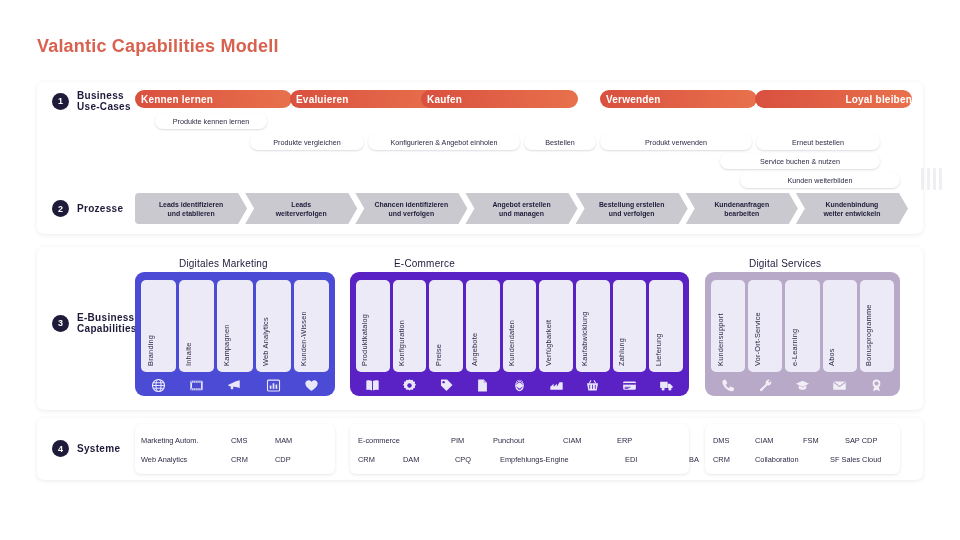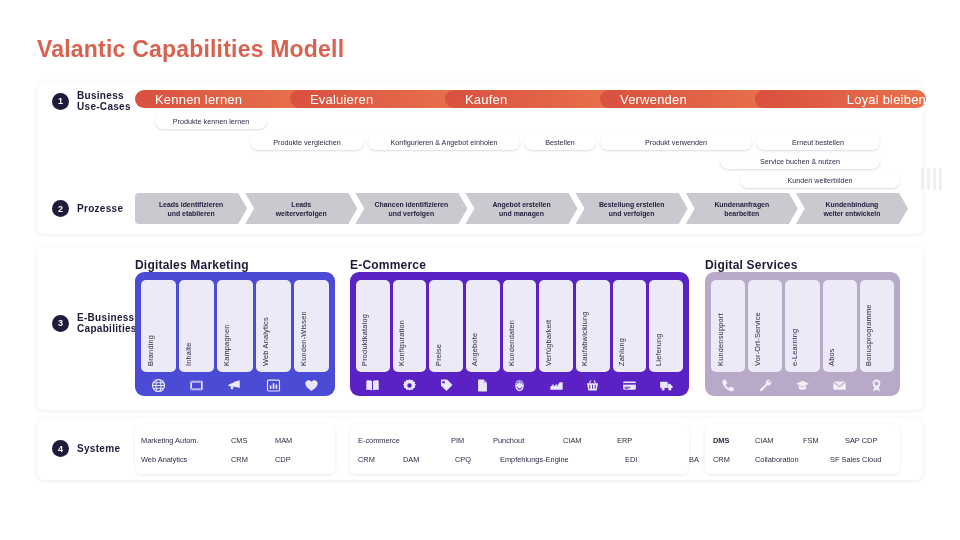--- a/index.html
+++ b/index.html
@@ -5,59 +5,59 @@
   html,body{margin:0;padding:0;}
   body{
     width:960px;height:540px;background:#ffffff;
     font-family:"Liberation Sans","DejaVu Sans",sans-serif;
     overflow:hidden;position:relative;
   }
   .page{position:absolute;inset:0;}
 
   .title{
     position:absolute;left:37px;top:36px;
-    font-size:23px;font-weight:bold;letter-spacing:.2px;
+    font-size:18px;font-weight:bold;letter-spacing:.2px;
     color:#d9614f;
   }
 
   
   .panel{position:absolute;background:#ffffff;border-radius:7px;
          box-shadow:0 1px 4px rgba(60,60,90,.10);}
 
   
   .rowlabel{position:absolute;display:flex;align-items:center;gap:8px;}
   .badge{width:17px;height:17px;border-radius:50%;background:#1e1b3a;color:#fff;
          font-size:9px;font-weight:bold;display:flex;align-items:center;justify-content:center;
          flex:0 0 auto;}
   .rl-text{font-size:10px;font-weight:bold;color:#1e1b3a;line-height:11px;letter-spacing:.3px;}
 
   
   .uc-pill{position:absolute;height:18px;border-radius:9px;
-           color:#fff;font-size:13px;font-weight:normal;letter-spacing:.2px;
-           display:flex;align-items:center;padding-left:20px;
+           color:#fff;font-size:10px;font-weight:bold;letter-spacing:.2px;
+           display:flex;align-items:center;padding-left:6px;
            background:linear-gradient(90deg,#d9503f 0%,#e8714c 100%);}
   .uc-sub{position:absolute;height:16px;border-radius:8px;background:#fff;
           box-shadow:0 1px 2px rgba(40,40,70,.16);
           color:#2b2a45;font-size:7.2px;
           display:flex;align-items:center;justify-content:center;text-align:center;}
 
   .ghostbars{position:absolute;right:18px;top:168px;display:flex;gap:3px;opacity:.55;}
   .ghostbars i{display:block;width:3px;height:22px;background:#e3e3ea;border-radius:1px;}
 
   
   .chev{position:absolute;top:193px;height:31px;background:#c9c9cf;
         color:#1e1b3a;font-size:6.9px;line-height:9px;font-weight:bold;text-align:center;
         display:flex;align-items:center;justify-content:center;
         clip-path:polygon(0 0, calc(100% - 9px) 0, 100% 50%, calc(100% - 9px) 100%, 0 100%);}
   .chev.first{clip-path:polygon(0 0, calc(100% - 9px) 0, 100% 50%, calc(100% - 9px) 100%, 0 100%);
               border-top-left-radius:4px;border-bottom-left-radius:4px;}
   .chev:not(.first){clip-path:polygon(0 0, calc(100% - 9px) 0, 100% 50%, calc(100% - 9px) 100%, 0 100%, 9px 50%);}
 
   
-  .grp-title{position:absolute;font-size:12px;font-weight:bold;color:#1e1b3a;letter-spacing:.2px;}
+  .grp-title{position:absolute;font-size:10px;font-weight:normal;color:#1e1b3a;letter-spacing:.2px;margin-left:44px;}
   .grp-box{position:absolute;border-radius:9px;}
   .grp-box.marketing{background:#4b4bd6;}
   .grp-box.ecom{background:#5a21c4;}
   .grp-box.services{background:#b8a9c9;}
   .cap{position:absolute;top:8px;border-radius:5px;background:#eceaf7;}
   .cap-lab{position:absolute;white-space:nowrap;font-size:7.4px;color:#2b2a45;
            transform:rotate(-90deg);transform-origin:left bottom;letter-spacing:.2px;}
   .cap-icon{position:absolute;bottom:3px;display:flex;align-items:center;justify-content:center;}
   .cap-icon svg{display:block;}
 
@@ -83,21 +83,21 @@
     </div>
   </div>
 
   <div id="uc-stages">
       <div class="uc-pill" style="left: 135px; top: 90px; width: 151px;">
         <span>Kennen lernen</span>
       </div>
       <div class="uc-pill" style="left: 290px; top: 90px; width: 151px;">
         <span>Evaluieren</span>
       </div>
-      <div class="uc-pill" style="left: 445px; top: 90px; width: 151px;">
+      <div class="uc-pill" style="left: 421px; top: 90px; width: 151px;">
         <span>Kaufen</span>
       </div>
       <div class="uc-pill" style="left: 600px; top: 90px; width: 151px;">
         <span>Verwenden</span>
       </div>
       <div class="uc-pill" style="left: 755px; top: 90px; width: 151px; justify-content: flex-end;">
         <span>Loyal bleiben</span>
       </div>
     </div>
   <div id="uc-subs">
@@ -426,21 +426,21 @@
         <div class="sys-item" style="left: 213px; top: 12px;">CIAM</div>
         <div class="sys-item" style="left: 267px; top: 12px;">ERP</div>
         <div class="sys-item" style="left: 8px; top: 31px;">CRM</div>
         <div class="sys-item" style="left: 53px; top: 31px;">DAM</div>
         <div class="sys-item" style="left: 105px; top: 31px;">CPQ</div>
         <div class="sys-item" style="left: 150px; top: 31px;">Empfehlungs-Engine</div>
         <div class="sys-item" style="left: 275px; top: 31px;">EDI</div>
         <div class="sys-item" style="left: 315px; top: 31px; margin-left: 24px;">BA</div>
       </div>
       <div class="sys-card" style="left: 705px; top: 424px; width: 195px; height: 50px;">
-        <div class="sys-item" style="left: 8px; top: 12px; font-weight: bold;">DMS</div>
+        <div class="sys-item" style="left: 8px; top: 12px;">DMS</div>
         <div class="sys-item" style="left: 50px; top: 12px;">CIAM</div>
         <div class="sys-item" style="left: 98px; top: 12px;">FSM</div>
         <div class="sys-item" style="left: 140px; top: 12px;">SAP CDP</div>
         <div class="sys-item" style="left: 8px; top: 31px;">CRM</div>
         <div class="sys-item" style="left: 50px; top: 31px;">Collaboration</div>
         <div class="sys-item" style="left: 125px; top: 31px;">SF Sales Cloud</div>
       </div>
     </div>
 
 </div>

